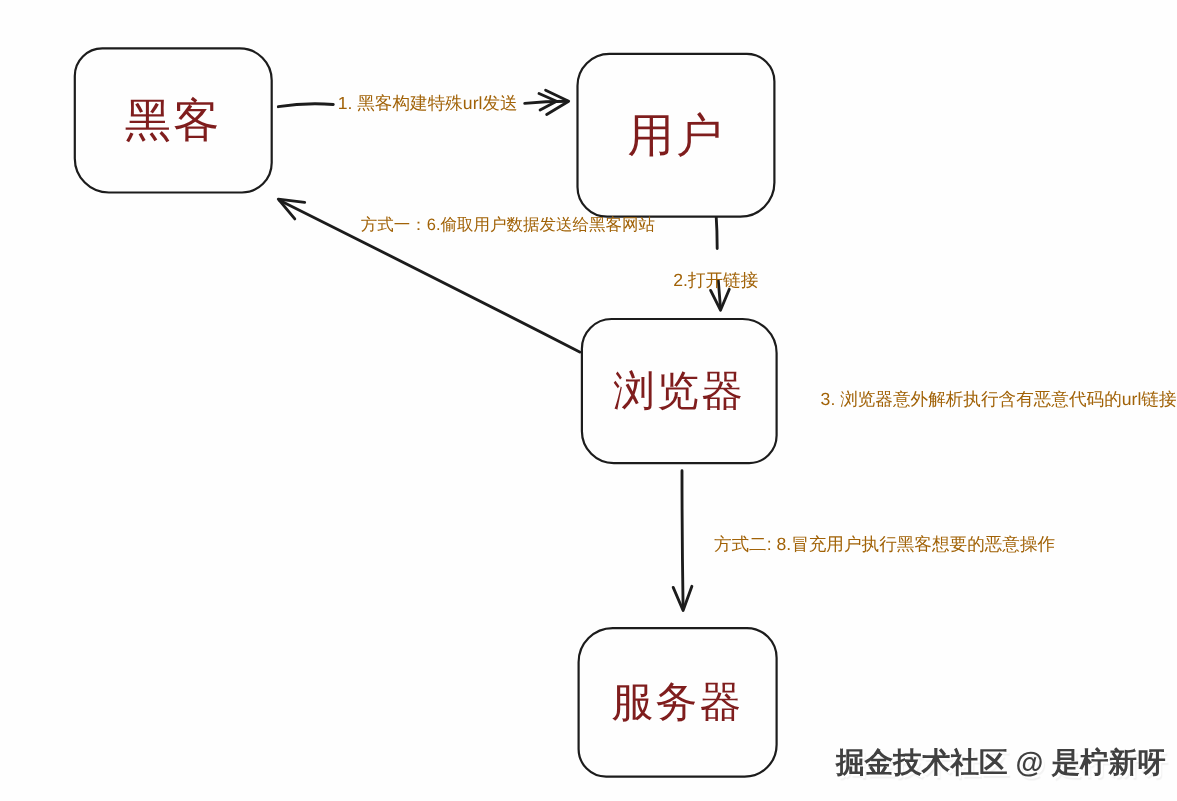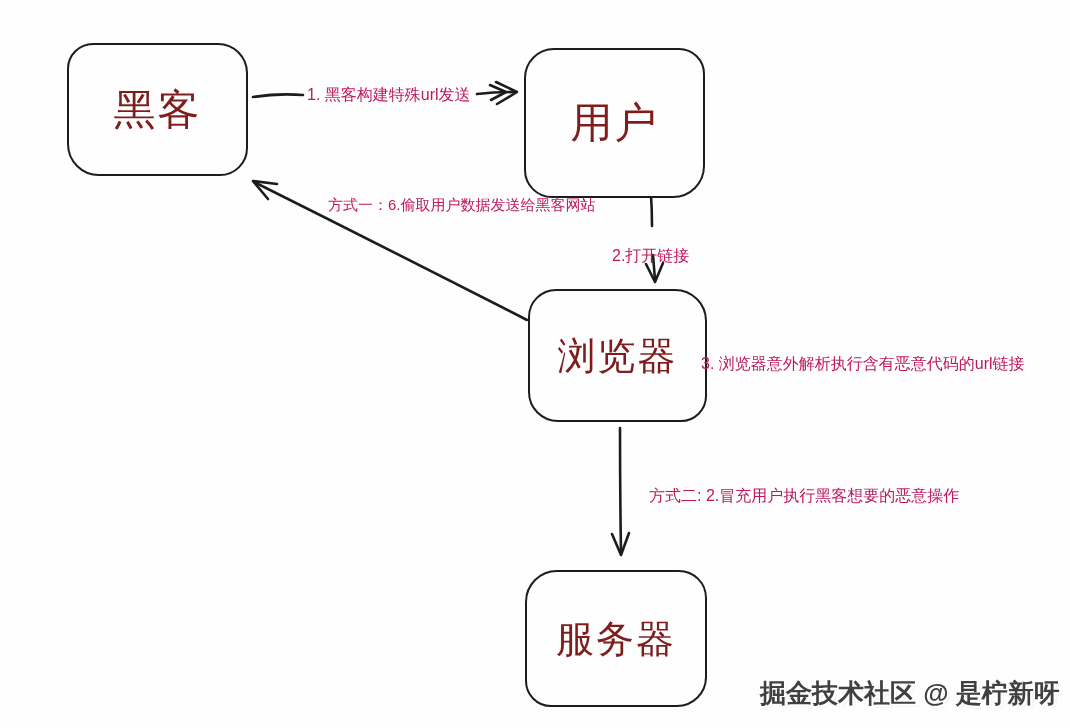--- a/index.html
+++ b/index.html
@@ -35,21 +35,21 @@
     color: #7f1d1d;
     letter-spacing: 2px;
   }
   .node-label {
     white-space: nowrap;
     line-height: 1;
   }
   .edge-label {
     position: absolute;
     font-size: 16px;
-    color: #be185d;
+    color: #a16207;
     white-space: nowrap;
     line-height: 1.15;
   }
   .watermark {
     position: absolute;
     left: 760px;
     top: 676px;
     font-size: 26px;
     font-weight: bold;
     letter-spacing: 0px;
@@ -104,19 +104,19 @@
   <div class="node" style="left:528px; top:289px; width:179px; height:133px; border-radius:28px 32px 26px 30px; font-size:38px;">
     <span class="node-label">浏览器</span>
   </div>
 
   <div class="edge-label" style="left:307px; top:86px;">1. 黑客构建特殊url发送</div>
 
   <div class="edge-label" style="left:612px; top:247px;">2.打开链接</div>
 
   <div class="edge-label" style="left:328px; top:196px; font-size:15px;">方式一：6.偷取用户数据发送给黑客网站</div>
 
-  <div class="edge-label" style="left:649px; top:487px;">方式二: 2.冒充用户执行黑客想要的恶意操作</div>
+  <div class="edge-label" style="left:649px; top:487px;">方式二: 8.冒充用户执行黑客想要的恶意操作</div>
 
-  <div class="edge-label" style="left:701px; top:355px;">3. 浏览器意外解析执行含有恶意代码的url链接</div>
+  <div class="edge-label" style="left:746px; top:355px;">3. 浏览器意外解析执行含有恶意代码的url链接</div>
 
   <div class="watermark">掘金技术社区 @ 是柠新呀</div>
 
 </div>
 
 </body></html>

